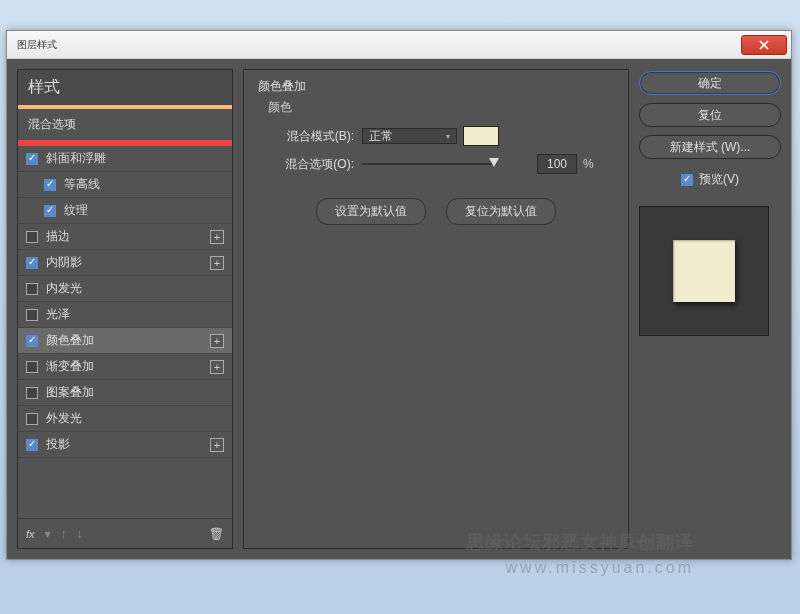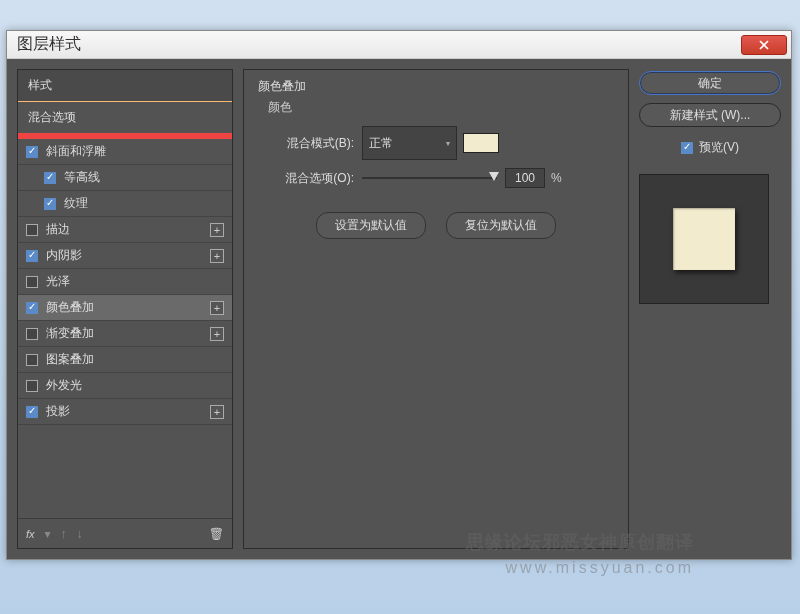--- a/index.html
+++ b/index.html
@@ -13,21 +13,21 @@
       position: relative;
     }
     
     .titlebar {
       height: 28px;
       background: linear-gradient(to bottom, #f8f8f8, #e8e8e8);
       border-bottom: 1px solid #ccc;
       display: flex;
       align-items: center;
       padding: 0 4px 0 10px;
-      font-size: 16px;
+      font-size: 10px;
       color: #333;
     }
     .titlebar .title { flex: 1; }
     .close-btn {
       width: 46px; height: 20px;
       background: linear-gradient(to bottom, #e45850, #c83e2a);
       border: 1px solid #a02818;
       border-radius: 3px;
       display: flex; align-items: center; justify-content: center;
       cursor: pointer;
@@ -44,23 +44,23 @@
     
     .left-panel {
       width: 216px;
       background: #535353;
       border: 1px solid #2c2c2c;
       display: flex;
       flex-direction: column;
     }
     .panel-header {
       padding: 7px 10px;
-      font-size: 12px;
-      color: #ddd;
-      border-bottom: 1px solid #fdba74;
+      font-size: 16px;
+      color: #ddd;
+      border-bottom: 4px solid #fdba74;
       background: #4a4a4a;
     }
     .blend-header {
       padding: 7px 10px;
       font-size: 12px;
       color: #ddd;
       border-bottom: 6px solid #ef4444;
     }
     .style-list { flex: 1; }
     .style-item {
@@ -143,21 +143,21 @@
       margin: 8px 0;
       font-size: 12px;
       color: #ddd;
     }
     .form-row .label {
       width: 104px;
       text-align: right;
       padding-right: 8px;
     }
     .select-box {
-      width: 95px; height: 34px;
+      width: 95px; height: 16px;
       background: #444;
       border: 1px solid #2c2c2c;
       color: #ddd;
       font-size: 12px;
       padding: 0 6px;
       display: flex;
       align-items: center;
       justify-content: space-between;
       cursor: pointer;
     }
@@ -191,20 +191,21 @@
       border-top: 9px solid #ddd;
       cursor: pointer;
     }
     .value-input {
       width: 40px; height: 20px;
       background: #444;
       border: 1px solid #2c2c2c;
       color: #ddd;
       font-size: 12px;
       text-align: center;
+      margin-left: 32px;
     }
     .unit { margin-left: 6px; color: #ccc; font-size: 12px; }
     .button-row {
       display: flex;
       gap: 20px;
       margin-top: 24px;
       justify-content: center;
     }
     .flat-btn {
       padding: 4px 18px;
@@ -329,20 +330,24 @@
           <span>描边</span>
           <span class="plus-icon">+</span>
         </div>
         <div class="style-item">
           <input type="checkbox" checked="" style="">
           <span>内阴影</span>
           <span class="plus-icon">+</span>
         </div>
         <div class="style-item">
           <input type="checkbox" style="">
+          <span>内发光</span>
+        </div>
+        <div class="style-item">
+          <input type="checkbox" style="">
           <span>光泽</span>
         </div>
         <div class="style-item selected">
           <input type="checkbox" checked="" style="">
           <span>颜色叠加</span>
           <span class="plus-icon">+</span>
         </div>
         <div class="style-item">
           <input type="checkbox" style="">
           <span>渐变叠加</span>
@@ -396,20 +401,21 @@
       </div>
 
       <div class="button-row">
         <div class="flat-btn">设置为默认值</div>
         <div class="flat-btn">复位为默认值</div>
       </div>
     </div>
 
     <div class="right-panel">
       <div class="action-btn primary">确定</div>
+      <div class="action-btn">复位</div>
       <div class="action-btn">新建样式 (W)...</div>
       <div class="preview-row">
         <input type="checkbox" checked="" style="">
         <span>预览(V)</span>
       </div>
       <div class="preview-box">
         <div class="preview-swatch"></div>
       </div>
     </div>
 

